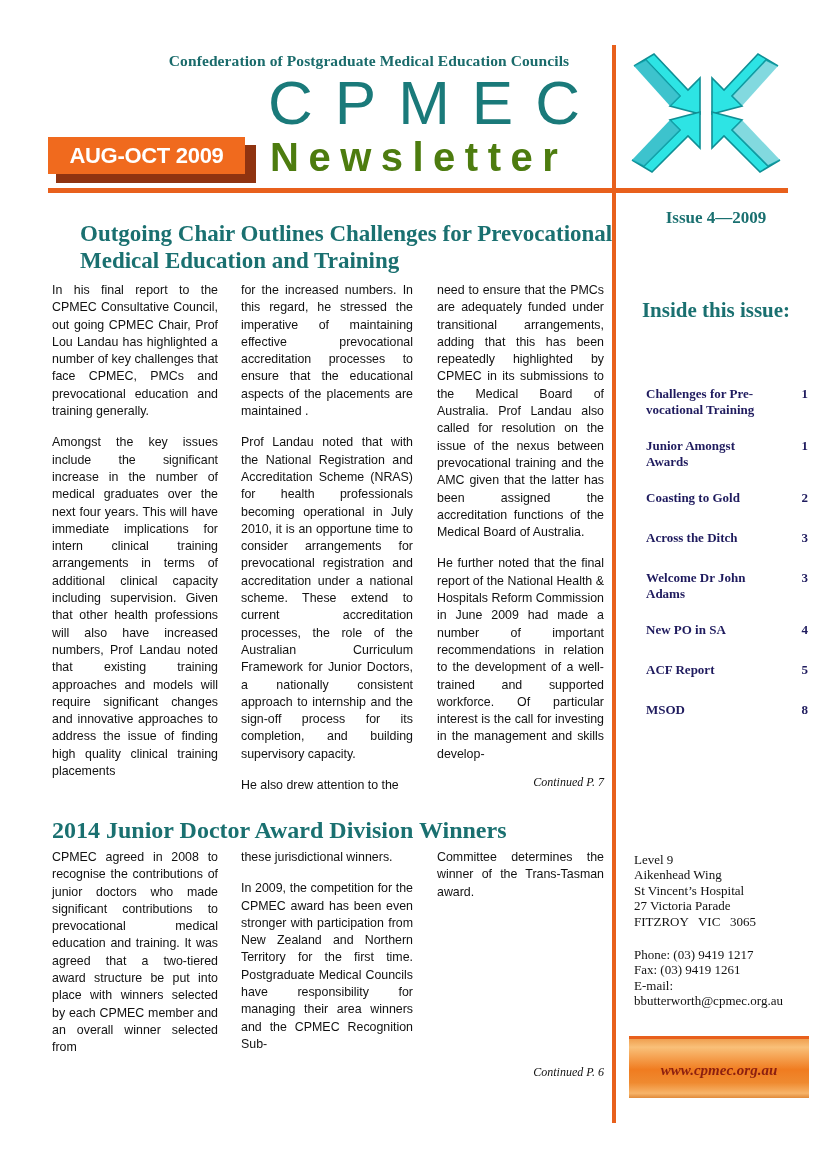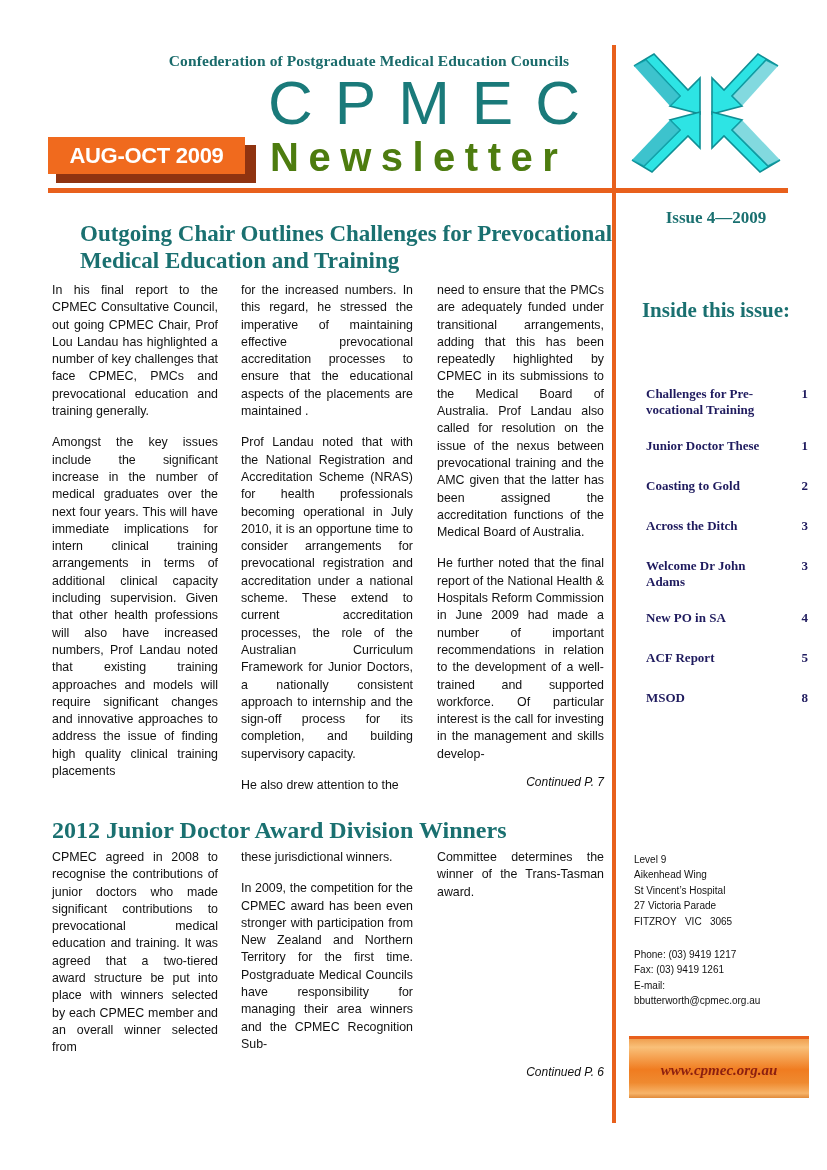--- a/index.html
+++ b/index.html
@@ -169,21 +169,21 @@
 
   #a1c1 { left: 52px;  top: 282px; width: 166px; }
   #a1c2 { left: 241px; top: 282px; width: 172px; }
   #a1c3 { left: 437px; top: 282px; width: 167px; }
 
   #a2c1 { left: 52px;  top: 849px; width: 166px; }
   #a2c2 { left: 241px; top: 849px; width: 172px; }
   #a2c3 { left: 437px; top: 849px; width: 167px; }
   .cont-abs {
     position: absolute;
-    font-family: Liberation Sans, sans-serif;
+    font-family: Liberation Serif, serif;
     font-style: italic;
     font-size: 12px;
     color: #111111;
   }
   #a1-cont { left: 437px; top: 775px; width: 167px; text-align: right; }
   #a2-cont { left: 437px; top: 1065px; width: 167px; text-align: right; }
 
   
   .issue-label {
     position: absolute;
@@ -237,22 +237,22 @@
     font-size: 13px;
     color: #1f1b5e;
   }
 
   
   .contact {
     position: absolute;
     left: 634px;
     top: 852px;
     width: 178px;
-    font-family: Liberation Sans, sans-serif;
-    font-size: 10px;
+    font-family: Liberation Serif, serif;
+    font-size: 13px;
     line-height: 15.4px;
     color: #111111;
   }
   .contact-block { margin-bottom: 18px; }
   .contact-block:last-child { margin-bottom: 0; }
   .contact-line { display: block; white-space: pre; }
 
   
   .url-box {
     position: absolute;
@@ -344,21 +344,21 @@
     <p>He also drew attention to the</p>
   </div>
 
   <div class="col" id="a1c3">
     <p>need to ensure that the PMCs are adequately funded under transitional arrangements, adding that this has been repeatedly highlighted by CPMEC in its submissions to the Medical Board of Australia. Prof Landau also called for resolution on the issue of the nexus between prevocational training and the AMC given that the latter has been assigned the accreditation functions of the Medical Board of Australia.</p>
     <p>He further noted that the final report of the National Health &amp; Hospitals Reform Commission in June 2009 had made a number of important recommendations in relation to the development of a well-trained and supported workforce. Of particular interest is the call for investing in the management and skills develop-</p>
   </div>
 
   <div class="cont-abs" id="a1-cont">Continued P. 7</div>
 
-  <h1 class="headline" id="headline-2">2012 Junior Doctor Award Division Winners</h1>
+  <h1 class="headline" id="headline-2">2014 Junior Doctor Award Division Winners</h1>
 
   <div class="col" id="a2c1">
     <p>CPMEC agreed in 2008 to recognise the contributions of junior doctors who made significant contributions to prevocational medical education and training. It was agreed that a two-tiered award structure be put into place with winners selected by each CPMEC member and an overall winner selected from</p>
   </div>
 
   <div class="col" id="a2c2">
     <p>these jurisdictional winners.</p>
     <p>In 2009, the competition for the CPMEC award has been even stronger with participation from New Zealand and Northern Territory for the first time. Postgraduate Medical Councils have responsibility for managing their area winners and the CPMEC Recognition Sub-</p>
   </div>
 
@@ -371,21 +371,21 @@
   <div class="issue-label">Issue 4—2009</div>
 
   <div class="inside-title">Inside this issue:</div>
 
   <div class="toc" id="toc-list">
       <div class="toc-item">
         <span class="toc-label">Challenges for Pre-vocational Training</span>
         <span class="toc-page">1</span>
       </div>
       <div class="toc-item">
-        <span class="toc-label">Junior Doctor These</span>
+        <span class="toc-label">Junior Amongst Awards</span>
         <span class="toc-page">1</span>
       </div>
       <div class="toc-item">
         <span class="toc-label">Coasting to Gold</span>
         <span class="toc-page">2</span>
       </div>
       <div class="toc-item">
         <span class="toc-label">Across the Ditch</span>
         <span class="toc-page">3</span>
       </div>

